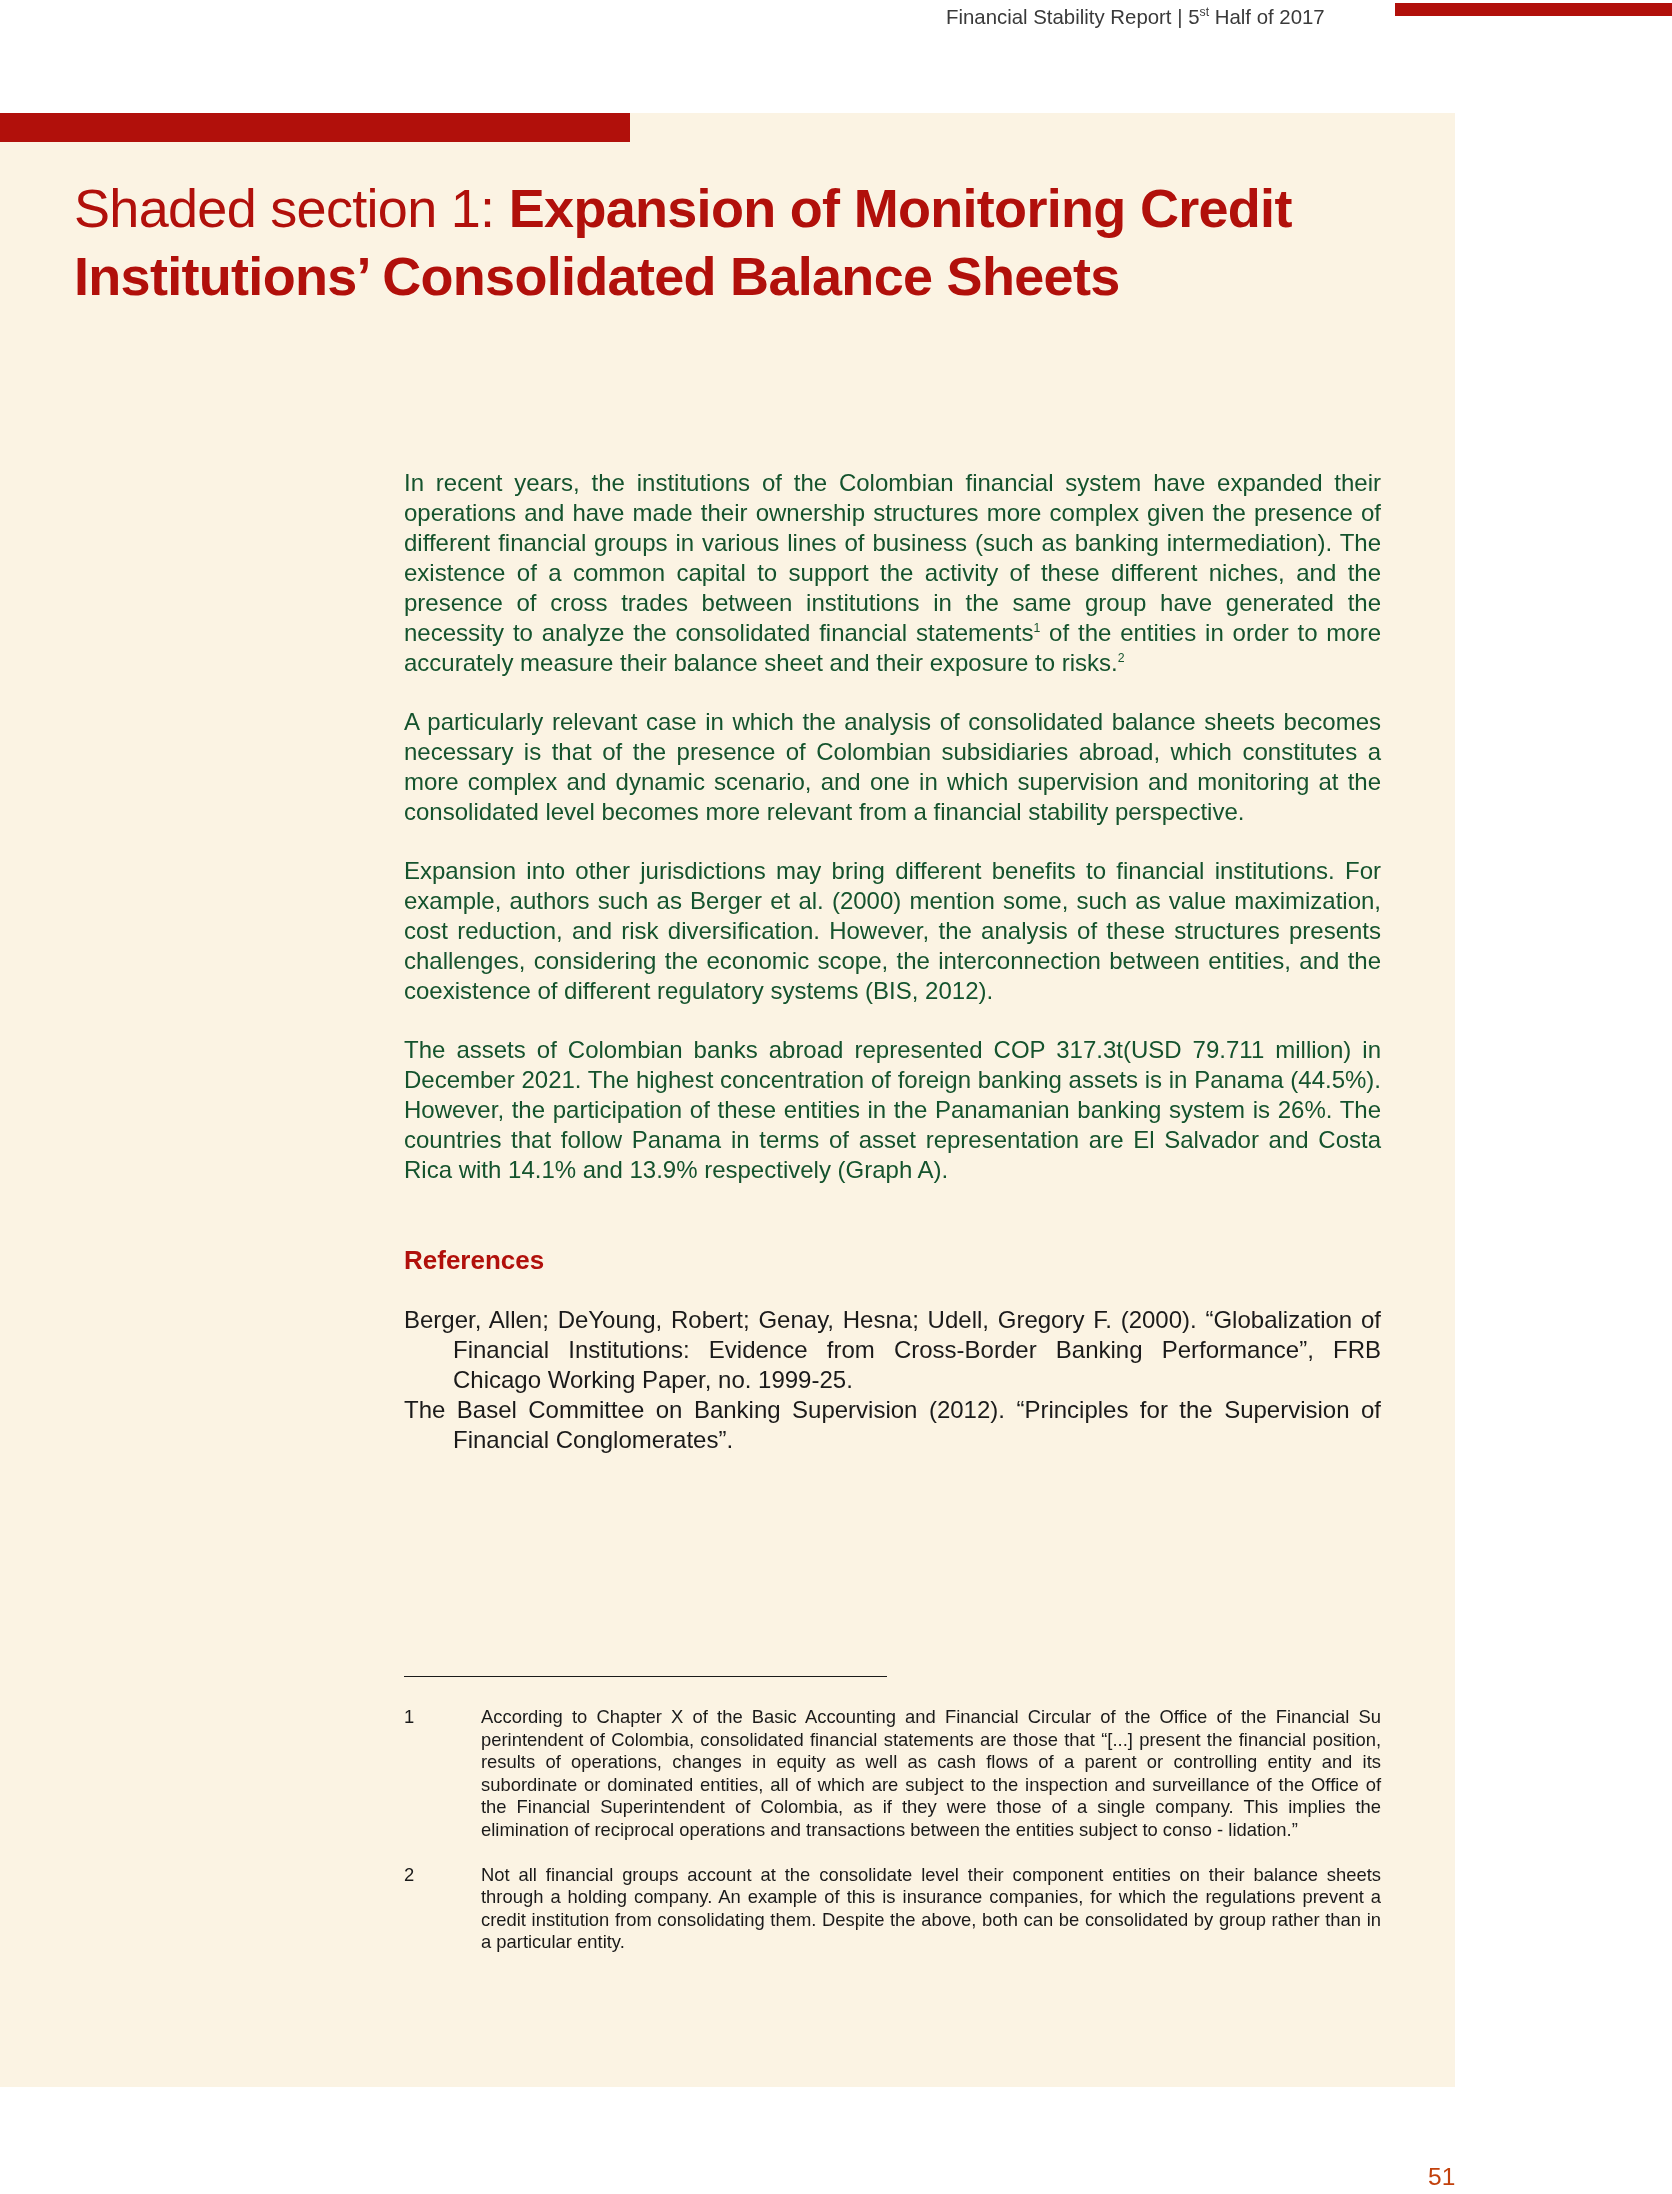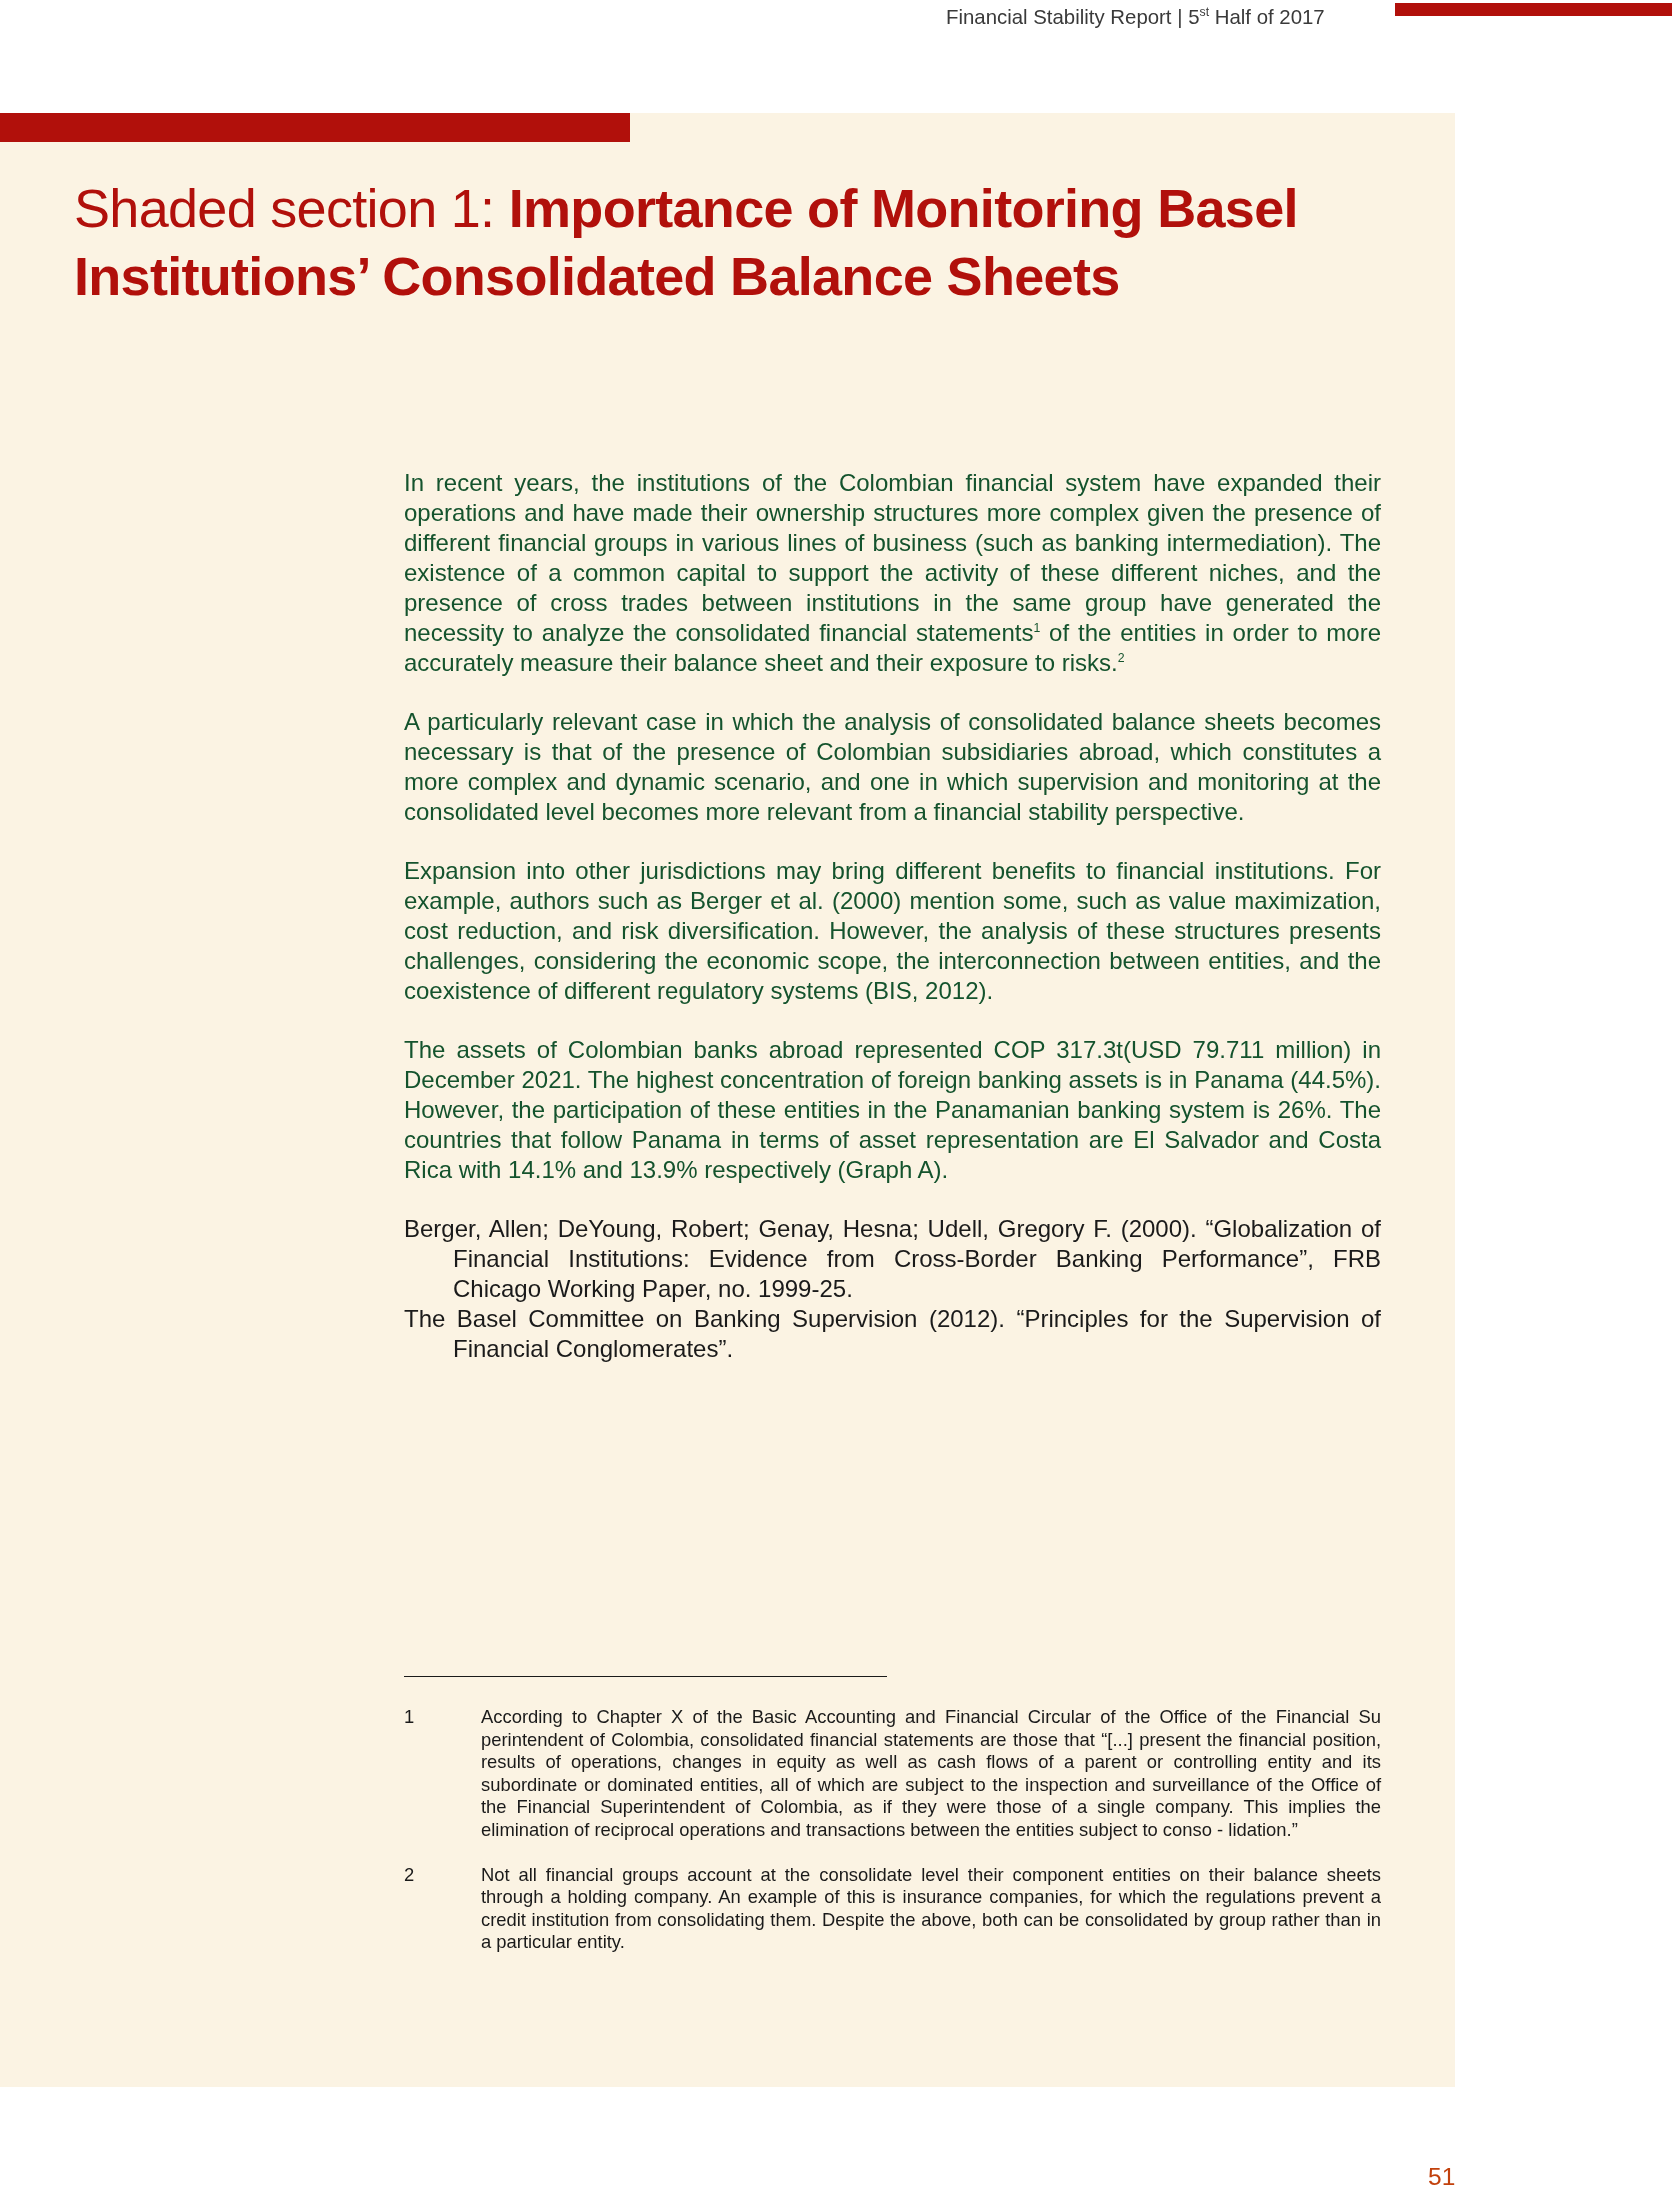--- a/index.html
+++ b/index.html
@@ -70,31 +70,32 @@
 </head>
 <body>
 
 <div class="running-header"><span>Financial Stability Report | 5</span><sup>st</sup><span> Half of 2017</span></div>
 <div class="header-bar"></div>
 
 <div class="shade"></div>
 <div class="shade-tab"></div>
 
 <h1 class="title" style="margin:0;">
-  <span class="light">Shaded section 1: </span><span class="bold">Importance of Monitoring Basel Institutions’ Consolidated Balance Sheets</span>
+  <span class="light">Shaded section 1: </span><span class="bold">Expansion of Monitoring Credit Institutions’ Consolidated Balance Sheets</span>
 </h1>
 
 <div class="content">
   <p class="para">
     <span>In recent years, the institutions of the Colombian financial system have expanded their operations and have made their ownership structures more complex given the presence of different financial groups in various lines of business (such as banking intermediation). The existence of a common capital to support the activity of these different niches, and the presence of cross trades between institutions in the same group have generated the necessity to analyze the consolidated financial statements</span><sup>1</sup><span> of the entities in order to more accurately measure their balance sheet and their exposure to risks.</span><sup>2</sup>
   </p>
   <p class="para">A particularly relevant case in which the analysis of consolidated balance sheets becomes necessary is that of the presence of Colombian subsidiaries abroad, which constitutes a more complex and dynamic scenario, and one in which supervision and monitoring at the consolidated level becomes more relevant from a financial stability perspective.</p>
   <p class="para">Expansion into other jurisdictions may bring different benefits to financial institutions. For example, authors such as Berger et al. (2000) mention some, such as value maximization, cost reduction, and risk diversification. However, the analysis of these structures presents challenges, considering the economic scope, the interconnection between entities, and the coexistence of different regulatory systems (BIS, 2012).</p>
   <p class="para">The assets of Colombian banks abroad represented COP 317.3t(USD 79.711 million) in December 2021. The highest concentration of foreign banking assets is in Panama (44.5%). However, the participation of these entities in the Panamanian banking system is 26%. The countries that follow Panama in terms of asset representation are El Salvador and Costa Rica with 14.1% and 13.9% respectively (Graph A).</p>
 
+  <h2 class="refs-heading">References</h2>
   <p class="ref">Berger, Allen; DeYoung, Robert; Genay, Hesna; Udell, Gregory F. (2000). “Globalization of Financial Institutions: Evidence from Cross-Border Banking Performance”, FRB Chicago Working Paper, no. 1999-25.</p>
   <p class="ref">The Basel Committee on Banking Supervision (2012). “Principles for the Supervision of Financial Conglomerates”.</p>
 </div>
 
 <div class="fn-rule"></div>
 
 <div class="footnotes">
   <div class="footnote">
     <span class="num">1</span>
     <span class="txt">According to Chapter X of the Basic Accounting and Financial Circular of the Office of the Financial Su perintendent of Colombia, consolidated financial statements are those that “[...] present the financial position, results of operations, changes in equity as well as cash flows of a parent or controlling entity and its subordinate or dominated entities, all of which are subject to the inspection and surveillance of the Office of the Financial Superintendent of Colombia, as if they were those of a single company. This implies the elimination of reciprocal operations and transactions between the entities subject to conso - lidation.”</span>

